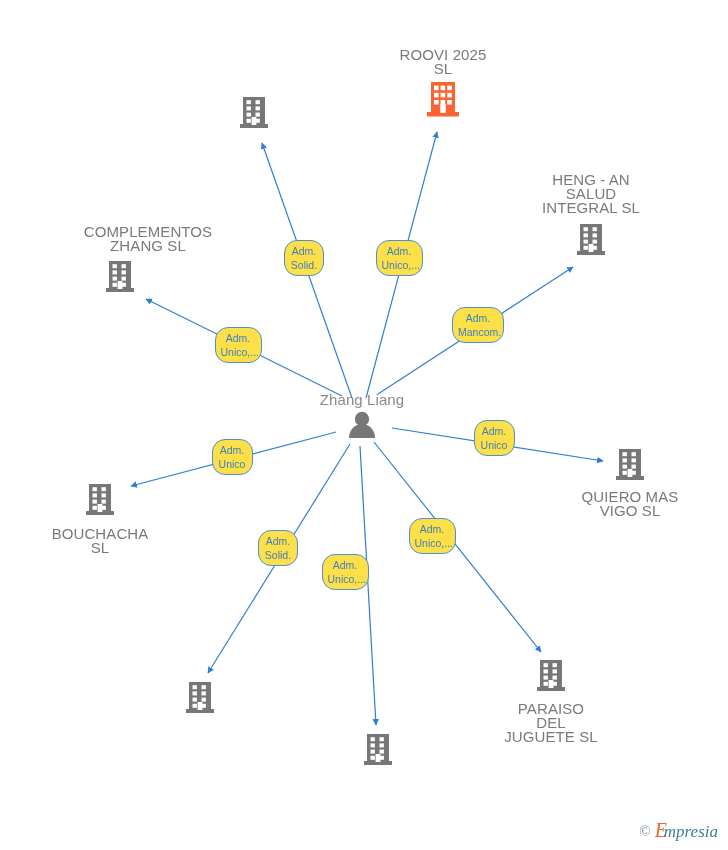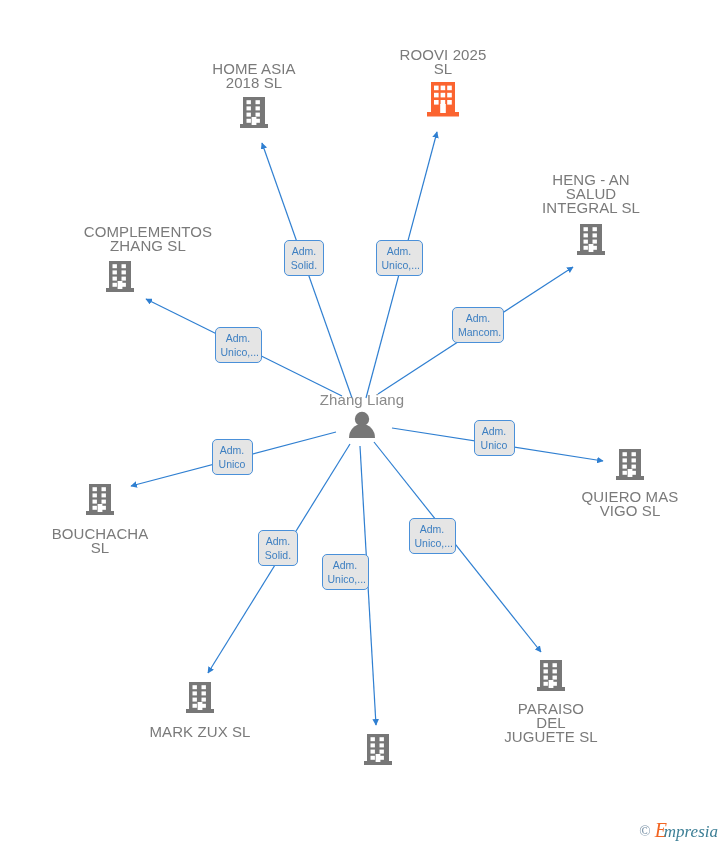--- a/index.html
+++ b/index.html
@@ -33,22 +33,22 @@
     letter-spacing: 0.1px;
     white-space: pre-line;
   }
   .node-label.center-person {
     color: #8a8a8a;
   }
   .edge-label {
     position: absolute;
     box-sizing: border-box;
     border: 1px solid #4a90d9;
-    border-radius: 5px;
-    background: #e5e5e5;
+    border-radius: 13px;
+    background: #fde047;
     color: #3d7fc1;
     font-size: 10.5px;
     line-height: 14px;
     text-align: center;
     padding: 3px 5px 4px 5px;
     white-space: pre-line;
   }
   .watermark {
     position: absolute;
     right: 10px;
@@ -218,34 +218,31 @@
         <rect x="548.6" y="680" width="4.8" height="8" fill="#ffffff"></rect>
       </g>
       <g>
         <circle cx="362" cy="419" r="7.2" fill="#777777"></circle>
         <path d="M 349 438 a 13 14 0 0 1 26 0 z" fill="#777777"></path>
       </g>
     </g>
 </svg>
 
 <div id="overlay" style="position:absolute;left:0;top:0;width:728px;height:850px;">
-    <div class="node node-label" style="left: 0px; width: 240px; transform: translate(134px, 62px);">HOME ASIA
-2018  SL</div>
     <div class="node node-label" style="left: 0px; width: 240px; transform: translate(323px, 48px);">ROOVI 2025
 SL</div>
     <div class="node node-label" style="left: 0px; width: 240px; transform: translate(471px, 173px);">HENG -  AN
 SALUD
 INTEGRAL  SL</div>
     <div class="node node-label" style="left: 0px; width: 240px; transform: translate(0px, 225px); padding-left: 28px;">COMPLEMENTOS
 ZHANG SL</div>
     <div class="node node-label" style="left: 0px; width: 240px; transform: translate(510px, 490px);">QUIERO MAS
 VIGO  SL</div>
     <div class="node node-label" style="left: 0px; width: 240px; transform: translate(-20px, 527px);">BOUCHACHA
 SL</div>
-    <div class="node node-label" style="left: 0px; width: 240px; transform: translate(80px, 725px);">MARK ZUX  SL</div>
     <div class="node node-label center-person" style="left: 0px; width: 200px; transform: translate(262px, 393px);">Zhang Liang</div>
     <div class="node node-label" style="left: 0px; width: 240px; transform: translate(431px, 702px);">PARAISO
 DEL
 JUGUETE  SL</div>
     <div class="edge-label" style="left: 284px; top: 240px; width: 40px; height: 36px;">Adm.
 Solid.</div>
     <div class="edge-label" style="left: 375.5px; top: 240px; width: 47px; height: 36px;">Adm.
 Unico,...</div>
     <div class="edge-label" style="left: 452px; top: 307px; width: 52px; height: 36px;">Adm.
 Mancom.</div>

